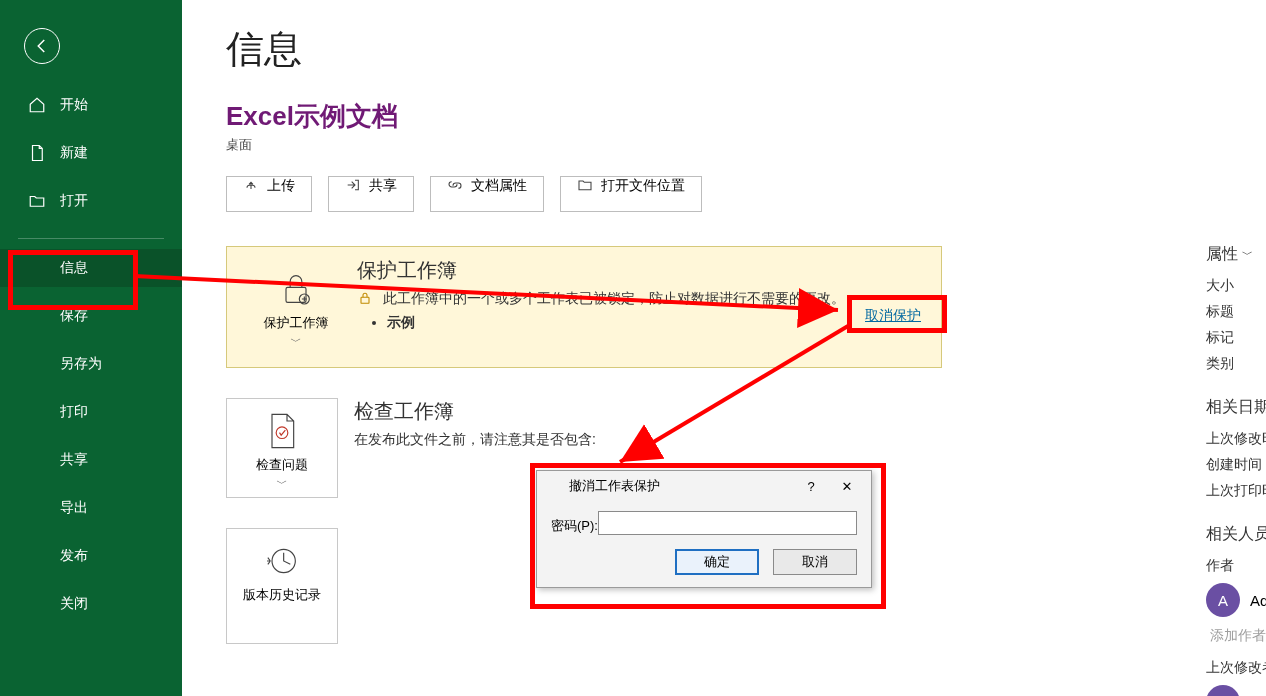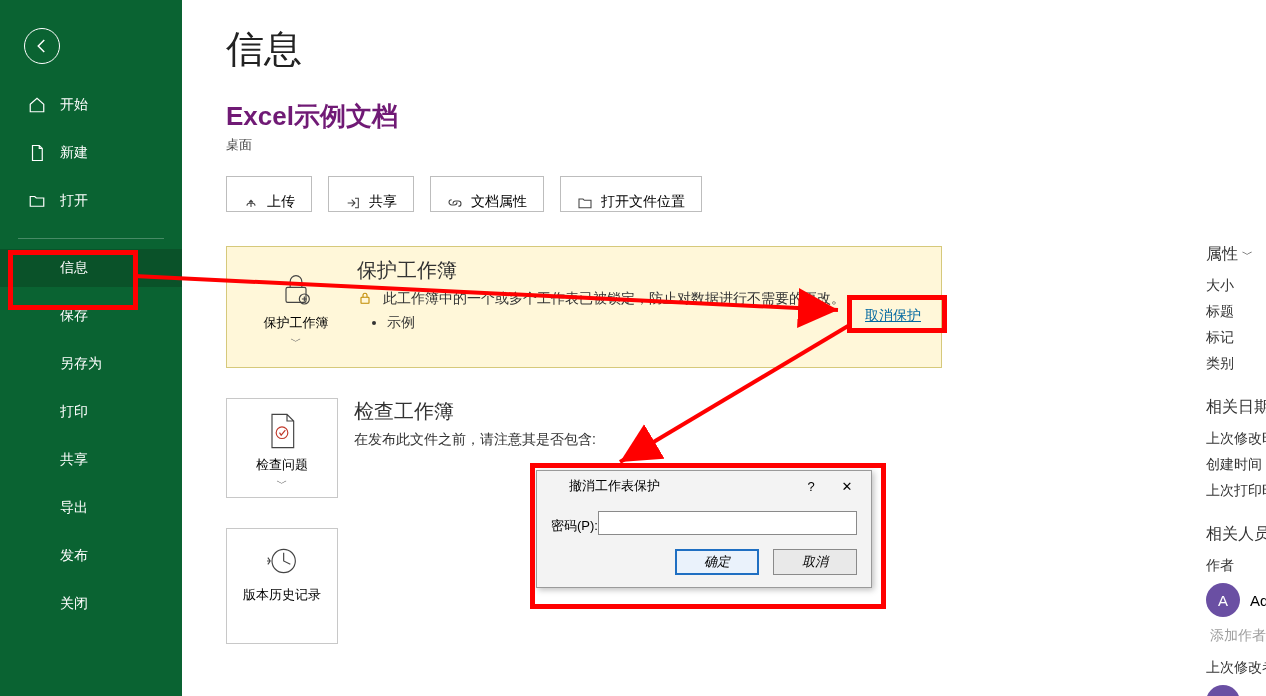--- a/index.html
+++ b/index.html
@@ -75,21 +75,21 @@
     display: flex;
     gap: 16px;
     margin: 22px 0 0 44px;
   }
   .btn {
     border: 1px solid #bdbdbd;
     background: #fff;
     height: 34px;
     padding: 0 16px;
     display: flex;
-    align-items: flex-end;
+    align-items: flex-start;
     gap: 8px;
     font-size: 14px;
     cursor: pointer;
   }
   .btn svg { width: 16px; height: 16px; stroke: #444; fill: none; stroke-width: 1.6; }
   .panel-row {
     display: flex;
     margin: 34px 0 0 44px;
   }
   .tile {
@@ -111,21 +111,21 @@
   .panel-body h3 {
     margin: 0 0 6px 0;
     font-size: 20px;
     font-weight: 400;
     color: #333;
   }
   .panel-body .desc {
     font-size: 14px;
     color: #333;
   }
-  .panel-body ul { margin: 6px 0 0 0; padding-left: 30px; font-size: 14px; color: #333;}
+  .panel-body ul { margin: 6px 0 0 0; padding-left: 30px; font-size: 14px; color: #333; font-weight: bold;}
   .protect-panel {
     background: #fff7d9;
     border: 1px solid #d6c97b;
     width: 716px;
     padding: 10px 14px 12px 14px;
     box-sizing: border-box;
     display: flex;
     position: relative;
   }
   .protect-panel .tile {
@@ -196,21 +196,20 @@
     background: #fff;
     padding: 0 4px;
   }
   .dialog .btns { display:flex; justify-content:flex-end; gap:14px; padding: 10px 14px 12px 14px;}
   .dialog .btns button {
     width: 84px; height: 26px;
     border: 1px solid #8a8a8a;
     background: #e9e9e9;
     cursor:pointer;
     font-size: 13px;
-    font-style: italic;
   }
   .dialog .btns button.primary {
     border: 2px solid #1f6fc2;
     background: #eaf2fb;
   }
 
   
   .anno-rect {
     position: absolute;
     border: 5px solid #ff0000;

